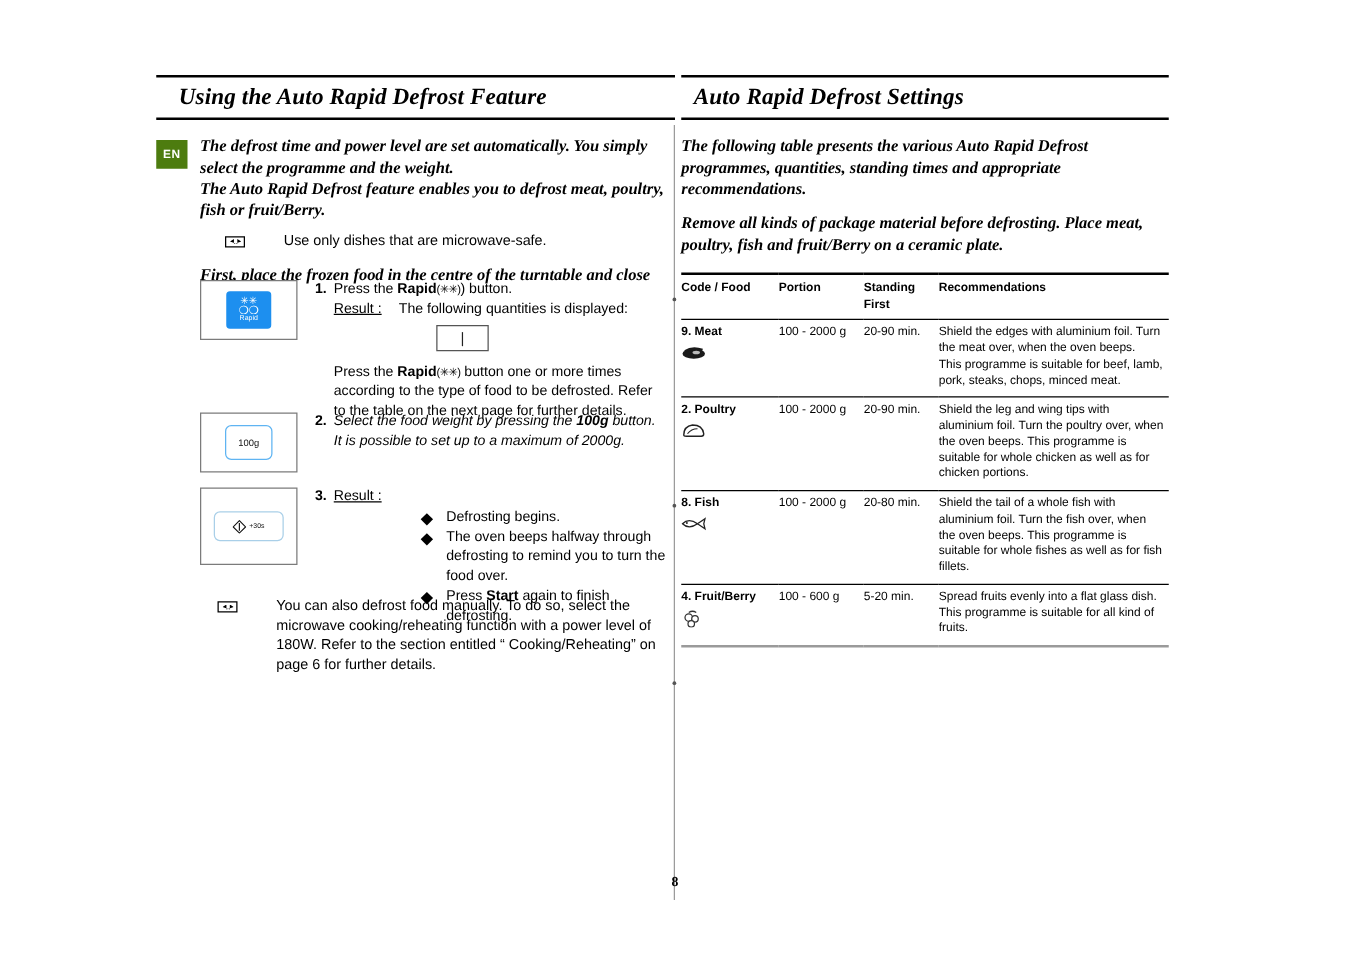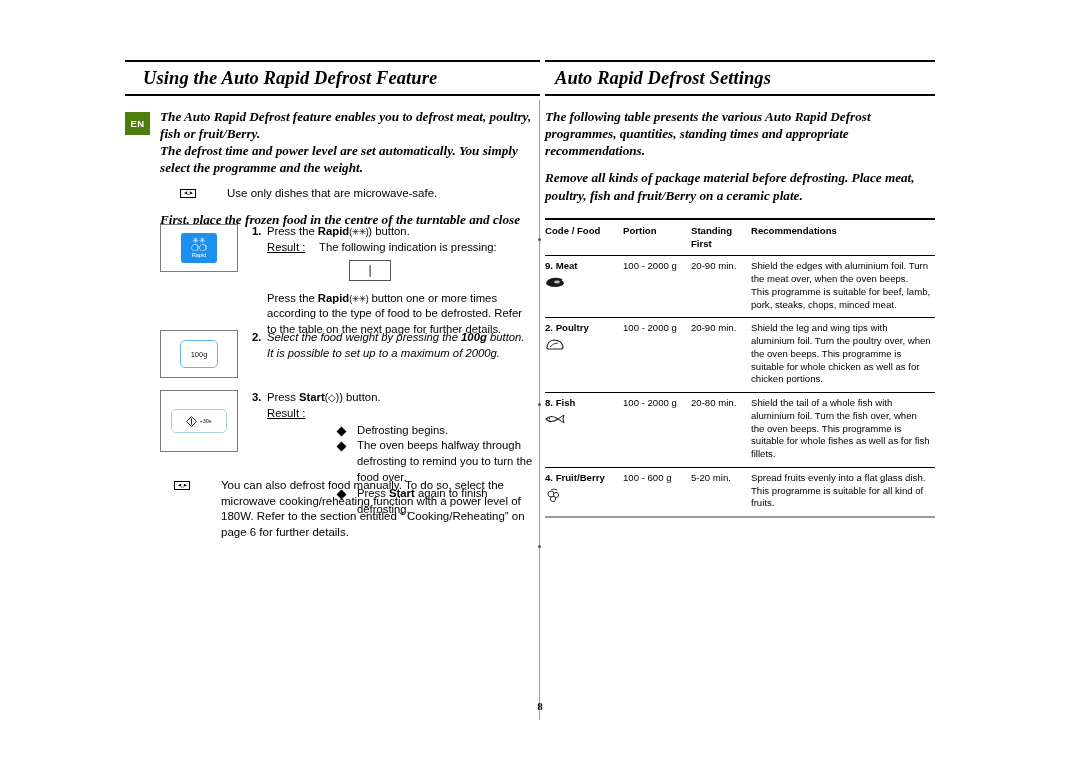--- a/index.html
+++ b/index.html
@@ -317,22 +317,22 @@
 
   <div class="col-left">
 
     <div class="en-tab">EN</div>
 
     <div class="head-rule-top"></div>
     <div class="head-title">Using the Auto Rapid Defrost Feature</div>
     <div class="head-rule-bottom"></div>
 
     <div class="intro" style="margin-top:12px;">
+      <p>The defrost time and power level are set automatically. You simply select the programme and the weight.</p>
       <p>The Auto Rapid Defrost feature enables you to defrost  meat, poultry, fish or fruit/Berry.</p>
-      <p>The defrost time and power level are set automatically. You simply select the programme and the weight.</p>
     </div>
 
     <div class="note-row">
       <div class="mw-icon"></div>
       <div class="note-text">Use only dishes that are microwave-safe.</div>
     </div>
 
     <div class="intro" style="margin-top:10px;">
       <p>First, place the frozen food in the centre of the turntable and close the door.</p>
     </div>
@@ -347,21 +347,21 @@
       </div>
     </div>
     <div class="step-body" style="width:282px;">
       <div class="step-inner">
         <div class="step-num">1.</div>
         <div style="flex:1;">
           <div>
             <span>Press the </span><b>Rapid</b><span class="glyph-rapid">(✳✳)</span><span>) button.</span>
           </div>
           <div>
-            <span class="result-lbl">Result :</span><span>The following indication is pressing:</span>
+            <span class="result-lbl">Result :</span><span>The following quantities is displayed:</span>
           </div>
         </div>
       </div>
       <div class="display-box">|</div>
       <div style="margin-left:15px; margin-top:10px;">
         <span>Press the </span><b>Rapid</b><span class="glyph-rapid">(✳✳)</span> <span>button one or more times according to the type of food to be defrosted. Refer to the table on the next page for further details.</span>
       </div>
     </div>
   </div>
 
@@ -391,23 +391,20 @@
             <line x1="6" y1="2.6" x2="6" y2="9.4" stroke="#111" stroke-width="1"></line>
           </svg>
         </span>
         <span>+30s</span>
       </div>
     </div>
     <div class="step-body" style="width:282px;">
       <div class="step-inner">
         <div class="step-num">3.</div>
         <div style="flex:1;">
-          <div>
-            <span>Press </span><b>Start</b><span class="glyph-start">(◇)</span><span>) button.</span>
-          </div>
           <div>
             <span class="result-lbl">Result :</span>
           </div>
         </div>
       </div>
       <div class="dbullets">
         <div class="dbullet-row">
           <span class="dbullet"></span>
           <span>Defrosting begins.</span>
         </div>

